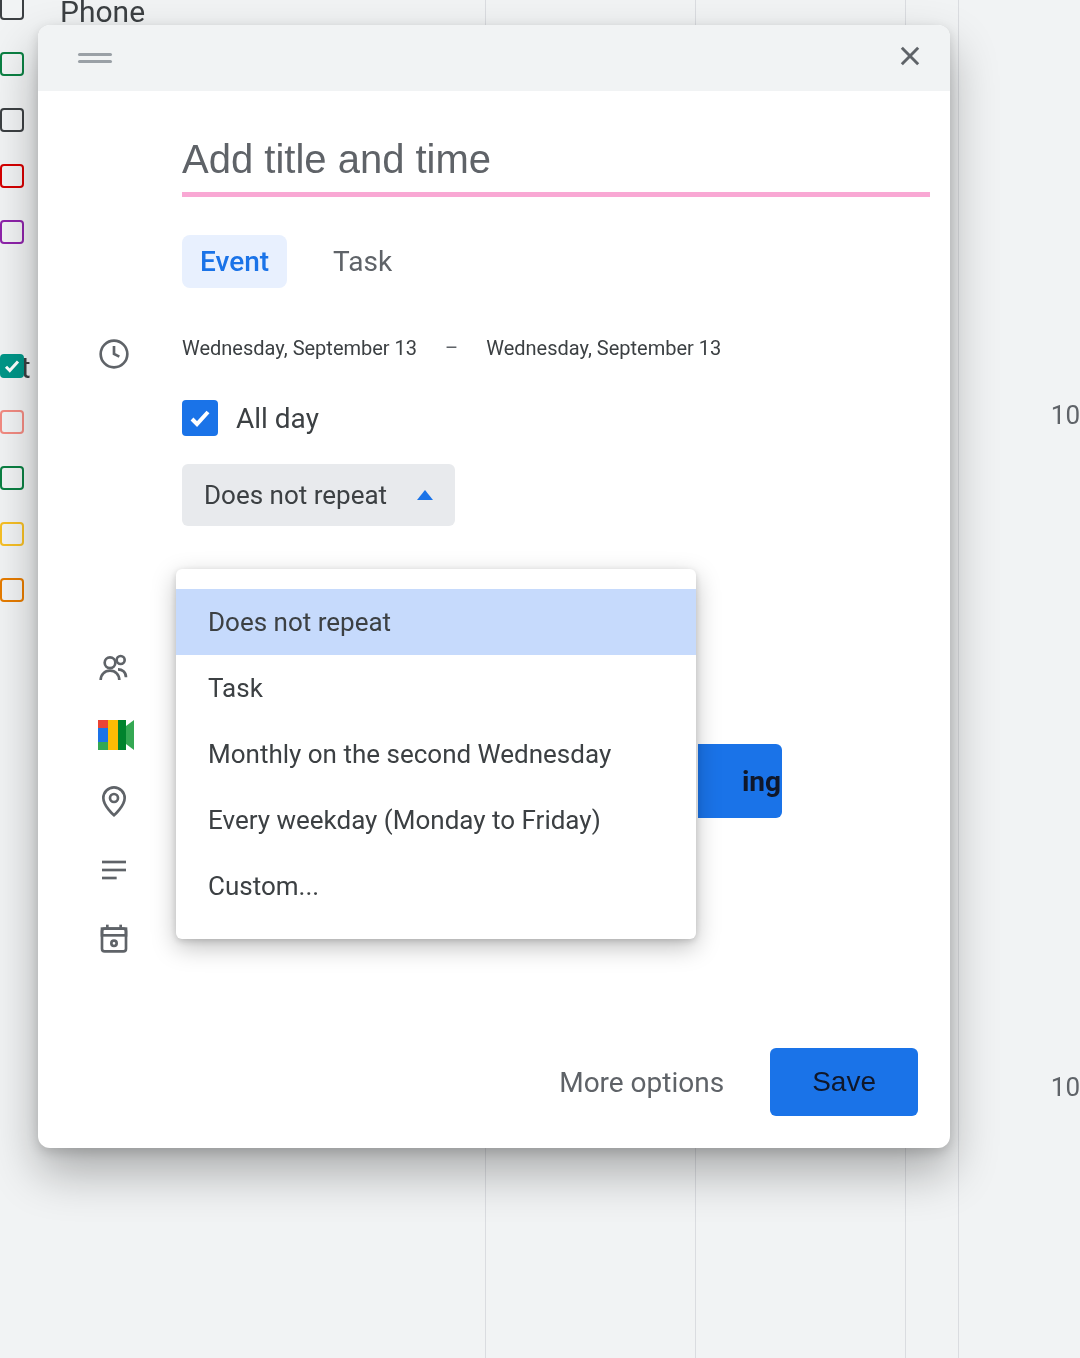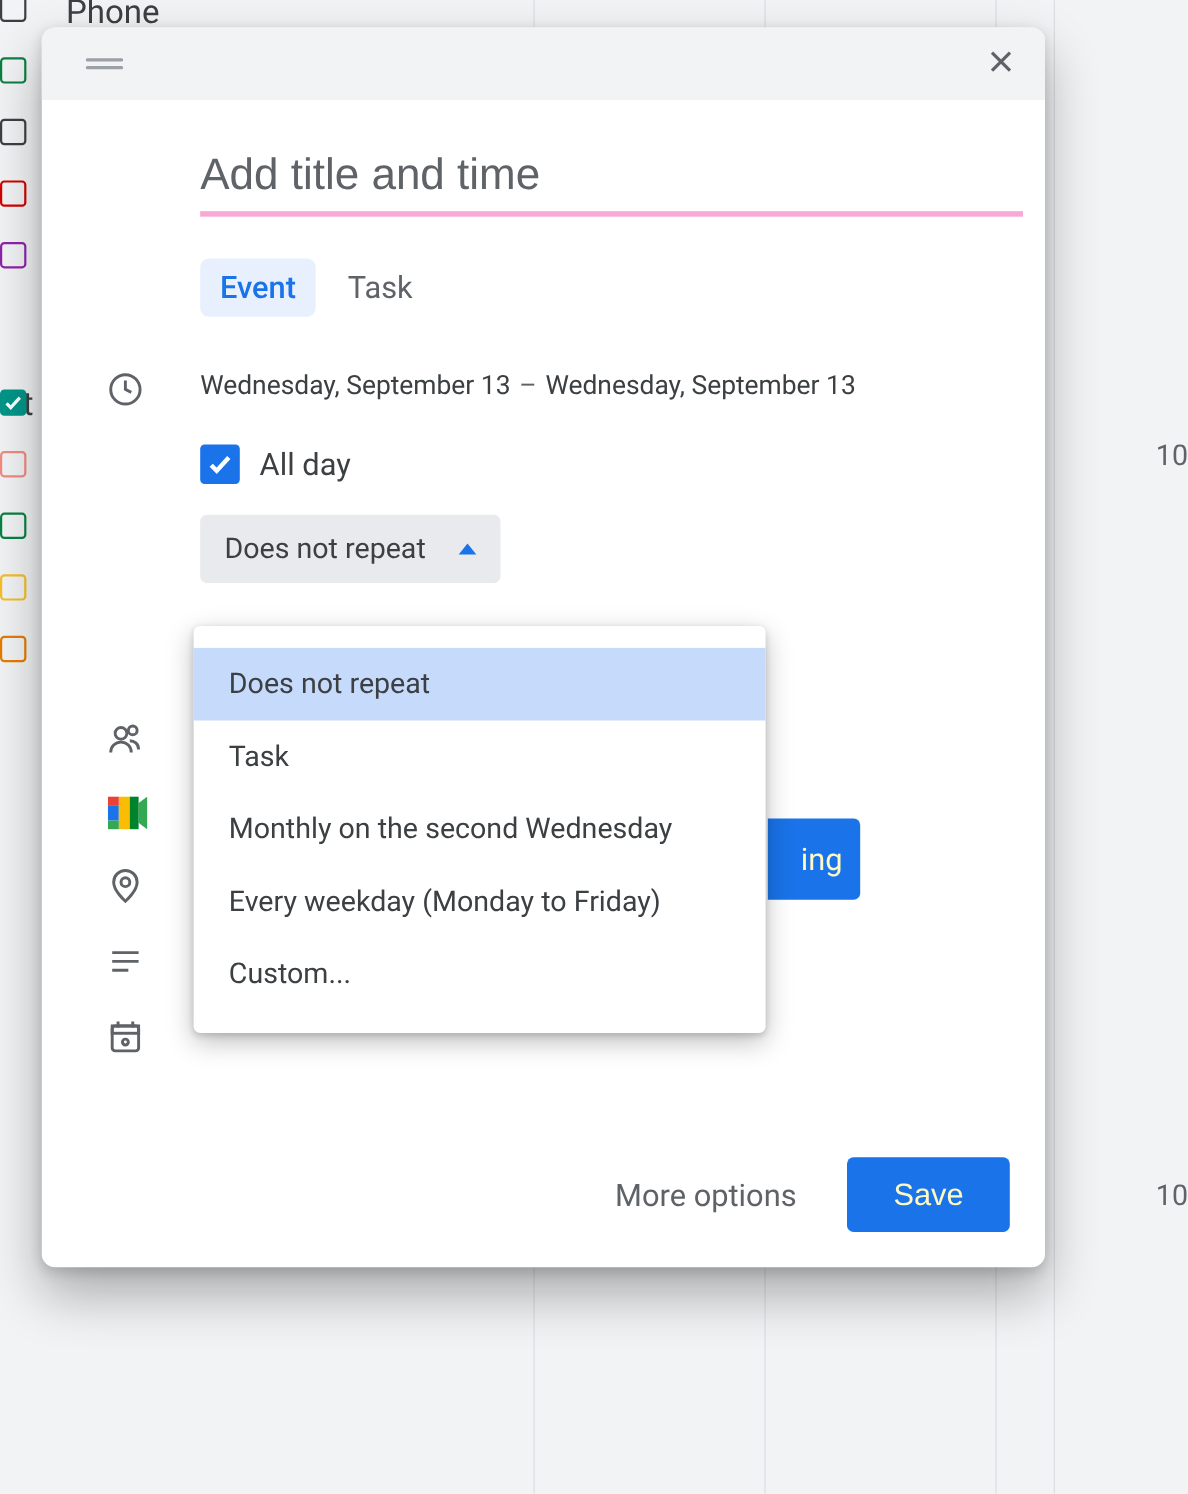--- a/index.html
+++ b/index.html
@@ -64,21 +64,21 @@
     width: 748px;
     padding: 6px 0 10px 0;
     background: transparent;
   }
   .title-input::placeholder { color: #5f6368; }
   
   .tabs-row {
     margin-left: 112px;
     margin-top: 38px;
     display: flex;
-    gap: 11px;
+    gap: 28px;
   }
   .tab {
     font-size: 28px;
     padding: 10px 18px;
     border-radius: 8px;
     color: #5f6368;
     cursor: pointer;
   }
   .tab.active { background: #e8f0fe; color: #1a73e8; font-weight: 500; }
   
@@ -89,21 +89,21 @@
   }
   .row .icon-slot {
     width: 112px;
     display: flex;
     justify-content: flex-start;
     padding-left: 28px;
     padding-top: 2px;
   }
   .row .content { flex: 1; }
   
-  .date-row { font-size: 24px; color: #3c4043; display: flex; gap: 8px; align-items: flex-end; }
+  .date-row { font-size: 20px; color: #3c4043; display: flex; gap: 28px; align-items: flex-end; }
   .date-sep { color: #5f6368; }
   
   .allday {
     margin-top: 40px;
     display: flex;
     align-items: center;
     gap: 18px;
   }
   .cb {
     width: 36px; height: 36px;
@@ -157,48 +157,48 @@
   .lower-rows .row { margin-top: 30px; }
   .lower-rows .icon-slot { padding-top: 6px; }
   
   .meet-btn-partial {
     position: absolute;
     left: 660px;
     top: 719px;
     width: 84px;
     height: 74px;
     background: #1a73e8;
-    color: #fef9c3;
+    color: #0f172a;
     font-size: 28px;
-    font-weight: 400;
+    font-weight: 700;
     display: flex;
     align-items: center;
     justify-content: flex-end;
-    padding-right: 16px;
+    padding-right: 1px;
     border-radius: 0 6px 6px 0;
     z-index: 50;
   }
   
   .footer {
     display: flex;
     justify-content: flex-end;
     gap: 28px;
     padding: 30px 32px 32px 0;
     margin-top: 64px;
     align-items: center;
   }
   .more-opts {
     font-size: 28px;
     color: #5f6368;
     cursor: pointer;
     padding: 16px 18px;
   }
   .save-btn {
     background: #1a73e8;
-    color: #fef9c3;
+    color: #0f172a;
     font-size: 28px;
     font-weight: 500;
     padding: 18px 42px;
     border-radius: 6px;
     border: none;
     cursor: pointer;
   }
   
   .ico { width: 32px; height: 32px; fill: none; stroke: #5f6368; stroke-width: 2; }
   .meet-icon { width: 36px; height: 30px; }

